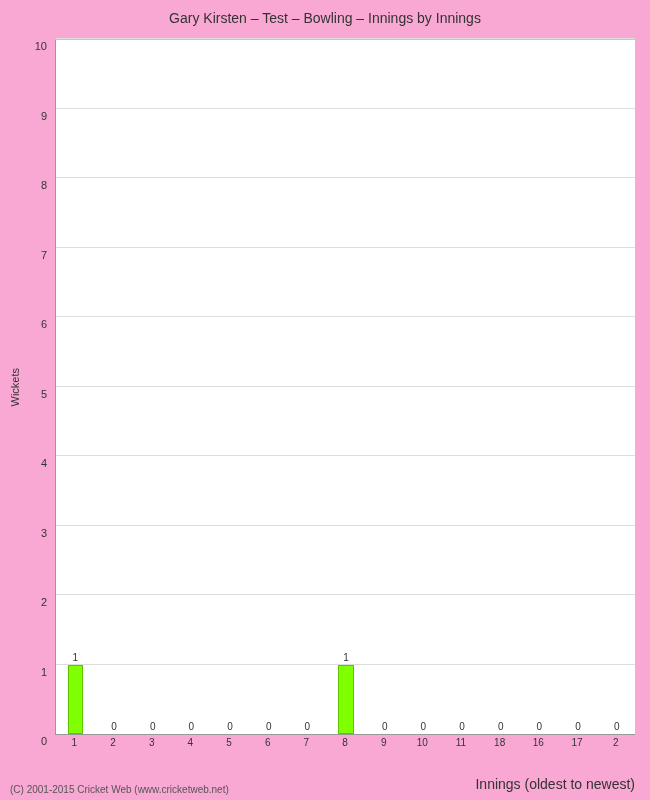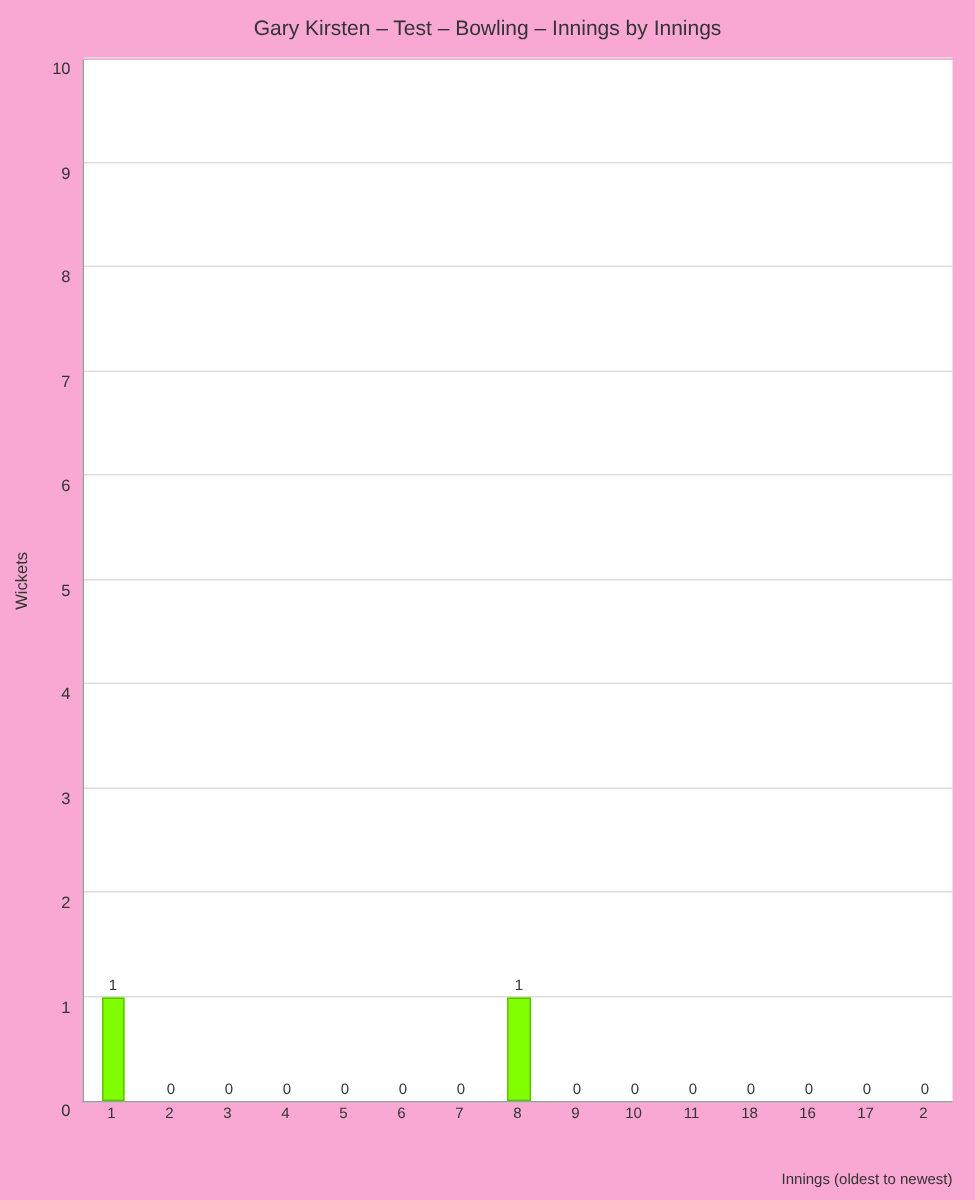--- a/index.html
+++ b/index.html
@@ -88,21 +88,21 @@
       color: #333;
       transform: translateX(-50%);
       top: 2px;
     }
     .x-title {
       position: absolute;
       bottom: 8px;
       left: 55px;
       right: 15px;
       text-align: right;
-      font-size: 10px;
+      font-size: 14px;
       color: #333;
       margin-top: 42px;
     }
     
     .bar {
       position: absolute;
       bottom: 0;
       background: #7fff00;
       border: 1px solid #5cc500;
     }
@@ -187,13 +187,14 @@
       <div class="x-label" style="left: 367.333px;">10</div>
       <div class="x-label" style="left: 406px;">11</div>
       <div class="x-label" style="left: 444.667px;">18</div>
       <div class="x-label" style="left: 483.333px;">16</div>
       <div class="x-label" style="left: 522px;">17</div>
       <div class="x-label" style="left: 560.667px;">2</div>
     </div>
 
   <div class="x-title">Innings (oldest to newest)</div>
 
+  <div class="copyright">(C) 2001-2015 Cricket Web (www.cricketweb.net)</div>
 </div>
 
 </body></html>

